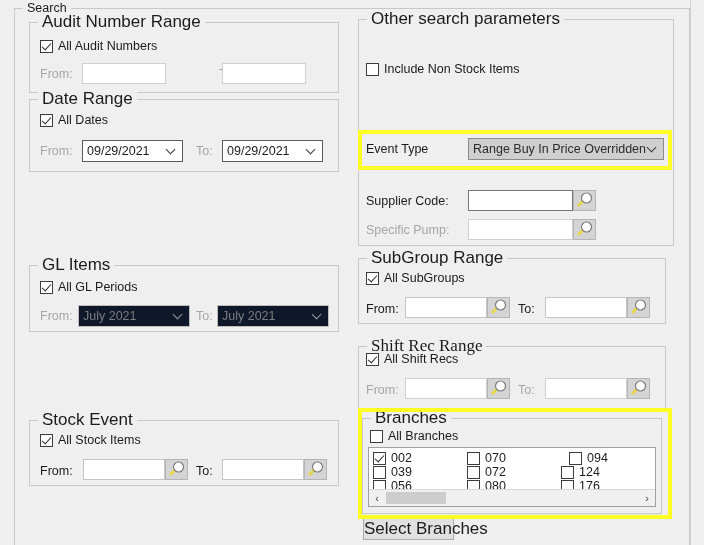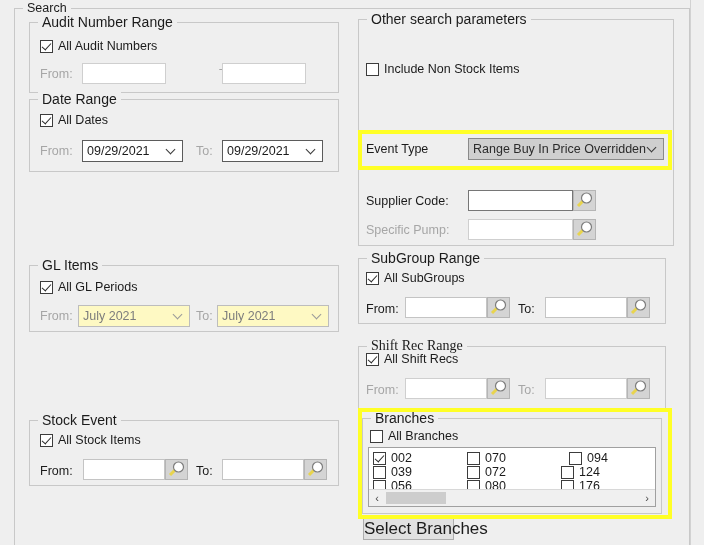--- a/index.html
+++ b/index.html
@@ -27,21 +27,21 @@
     position: absolute;
     border: 1px solid #c8c8c8;
     box-sizing: border-box;
   }
   .group > .legend {
     position: absolute;
     top: -8px;
     left: 8px;
     background: #efefef;
     padding: 0 4px;
-    font-size: 14px;
+    font-size: 17px;
     color: #1b1b1b;
     white-space: nowrap;
     line-height: 14px;
   }
   .group.sub {
     background: transparent;
   }
 
   
   #search-frame {
@@ -151,21 +151,21 @@
     position: absolute;
     left: 0;
     top: 1px;
     width: 6px;
     height: 6px;
     border: solid #3a3a3a;
     border-width: 0 1.4px 1.4px 0;
     transform: rotate(45deg);
   }
   .combo.disabled {
-    background: #fef9c3;
+    background: #0f172a;
     border: 1px solid #bdbdbd;
     color: #7d7d7d;
   }
   .combo.disabled .arrow::after { border-color: #9a9a9a; }
   .combo.grayfill {
     background: #cfcfcf;
     border: 1px solid #8a8a8a;
     color: #2b2b2b;
   }
 

